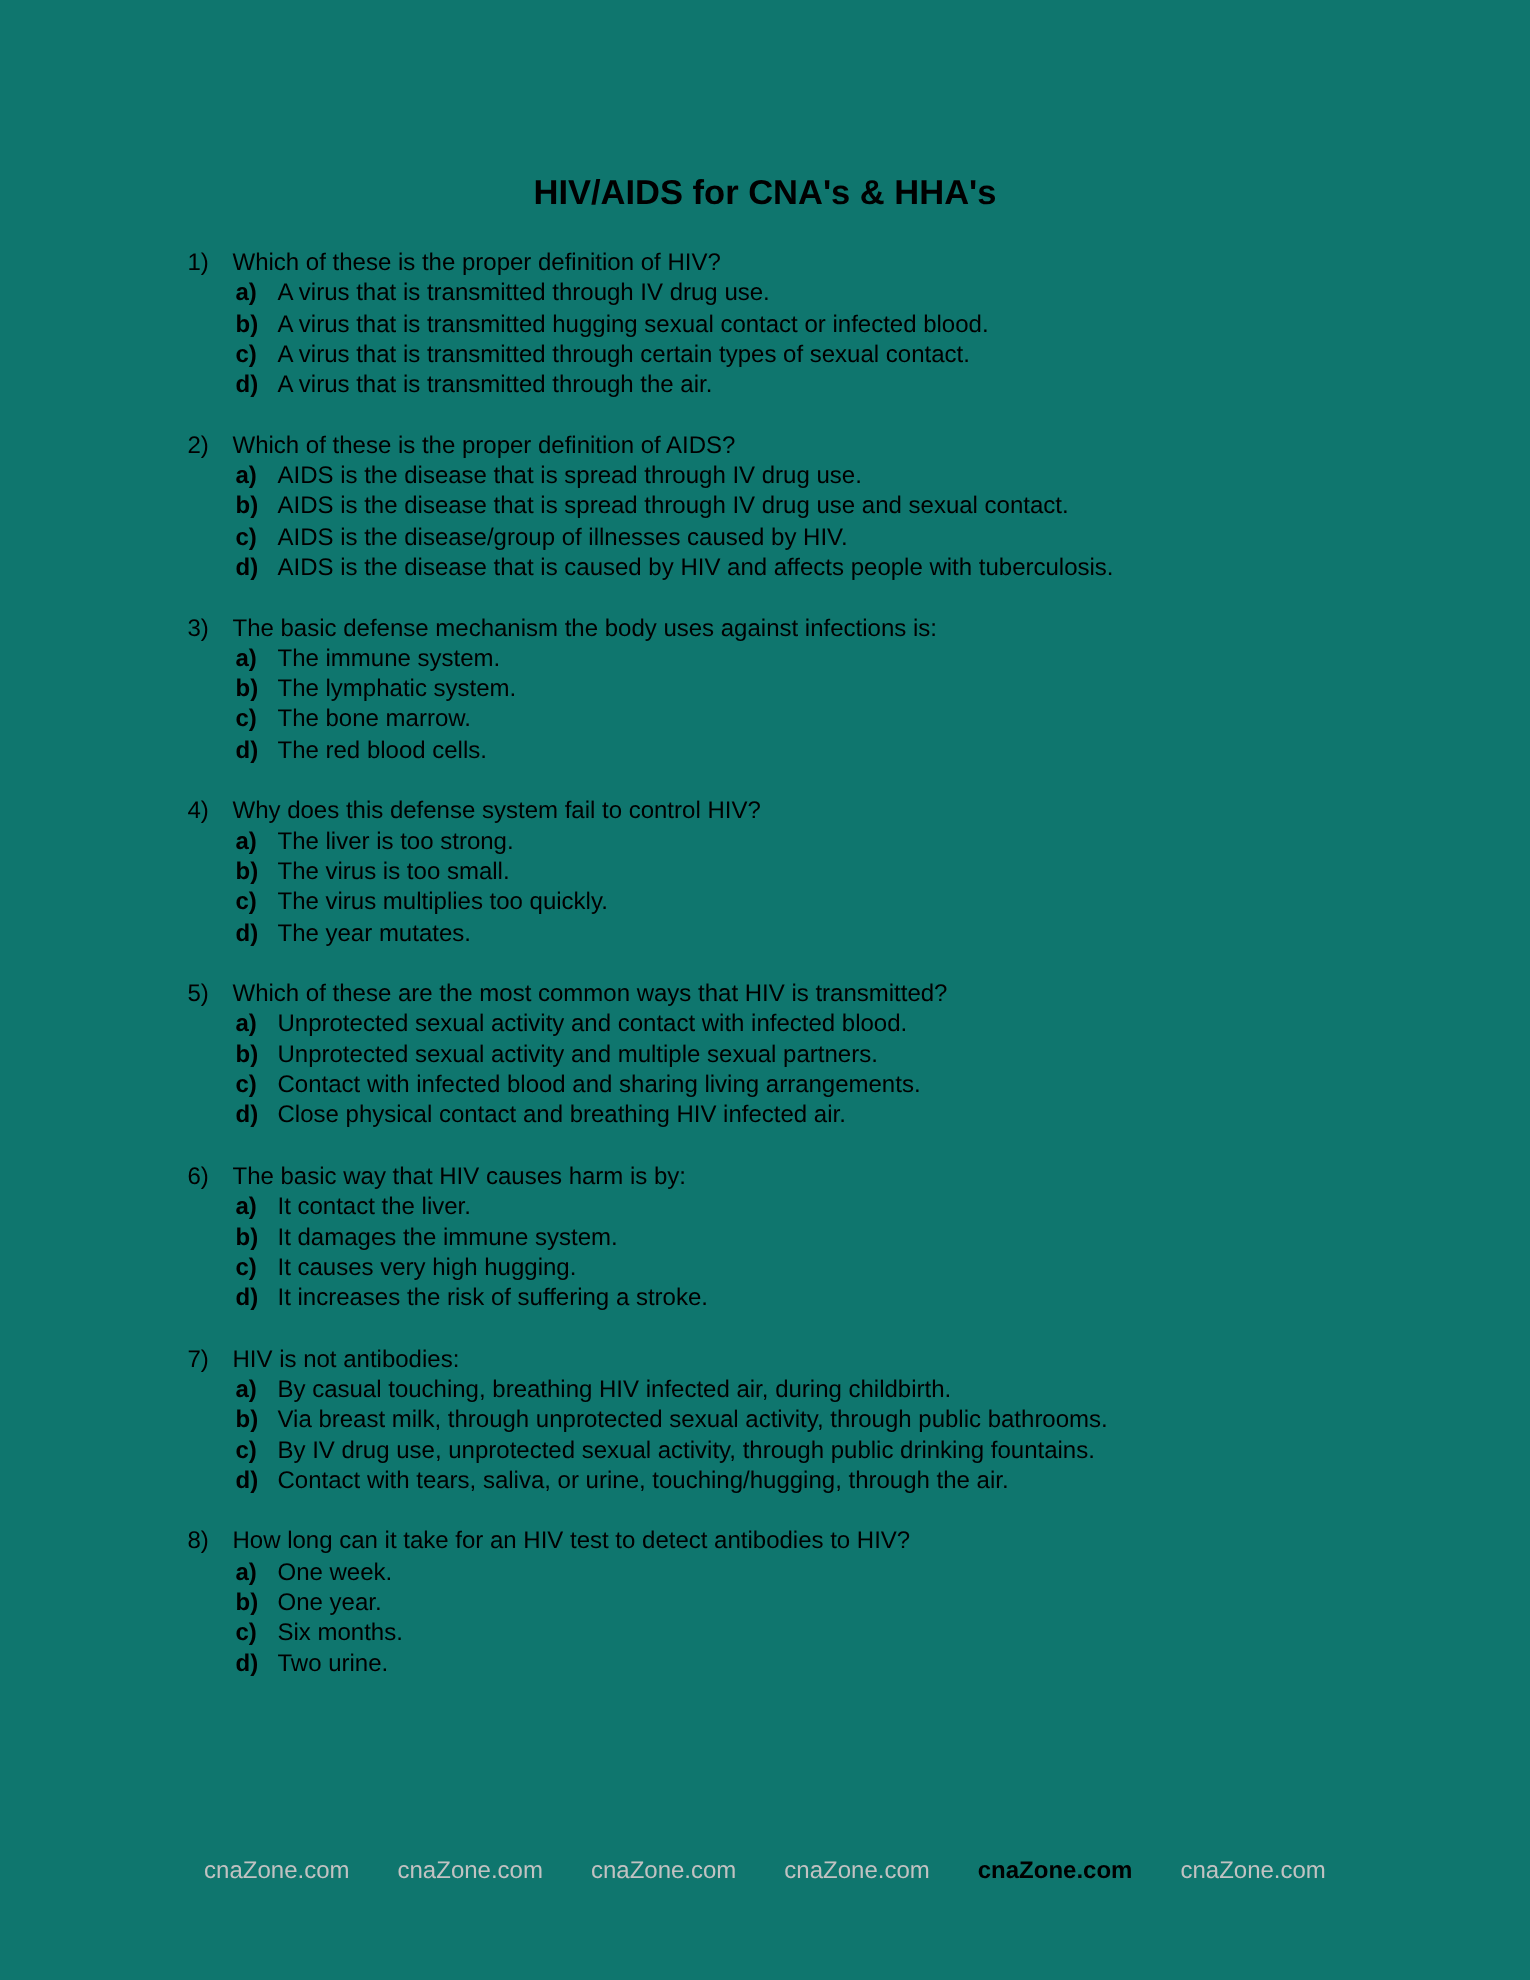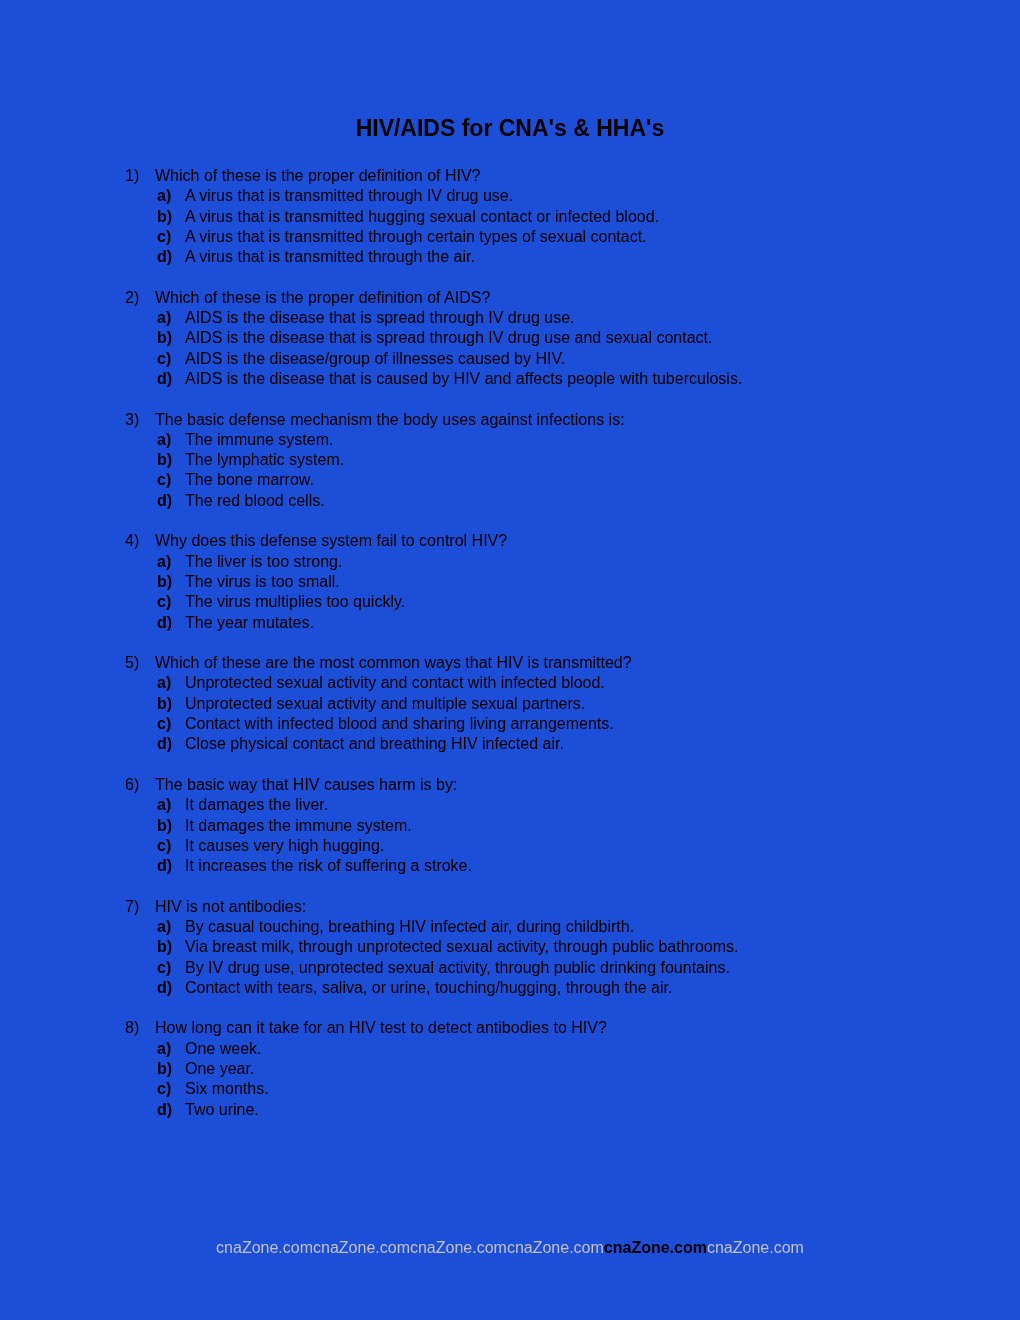--- a/index.html
+++ b/index.html
@@ -1,19 +1,19 @@
 <!DOCTYPE html>
 <html><head>
 <meta charset="utf-8">
 <style>
   html,body { margin:0; padding:0; background:#ffffff; }
   .page {
     position:relative;
     width:1020px; height:1320px;
-    background:#1d4ed8;
+    background:#0f766e;
     color:#000000;
     font-family:"Liberation Sans", sans-serif;
     overflow:hidden;
   }
   .title {
     padding-top:113px;
     text-align:center;
     font-size:23px;
     font-weight:bold;
     line-height:30px;
@@ -31,21 +31,21 @@
   .opt { display:flex; padding-left:32px; }
   .opt-letter { width:28px; flex:none; font-weight:bold; }
   .footer {
     position:absolute;
     top:1238px; left:0; width:100%;
     text-align:center;
     font-size:16px;
     line-height:20px;
     color:#c2c2c2;
   }
-  .footer span { margin:0 0; }
+  .footer span { margin:0 16px; }
   .footer .brand-bold { color:#000000; font-weight:bold; }
 </style>
 </head>
 <body>
 
 <div class="page">
 
   <div class="title">HIV/AIDS for CNA's &amp; HHA's</div>
 
   <div class="content">
@@ -165,21 +165,21 @@
       </div>
     </div>
 
     <div class="question">
       <div class="q-line">
         <span class="q-num">6)</span>
         <span class="q-text">The basic way that HIV causes harm is by:</span>
       </div>
       <div class="opt">
         <span class="opt-letter">a)</span>
-        <span class="opt-text">It damages the liver.</span>
+        <span class="opt-text">It contact the liver.</span>
       </div>
       <div class="opt">
         <span class="opt-letter">b)</span>
         <span class="opt-text">It damages the immune system.</span>
       </div>
       <div class="opt">
         <span class="opt-letter">c)</span>
         <span class="opt-text">It causes very high hugging.</span>
       </div>
       <div class="opt">

